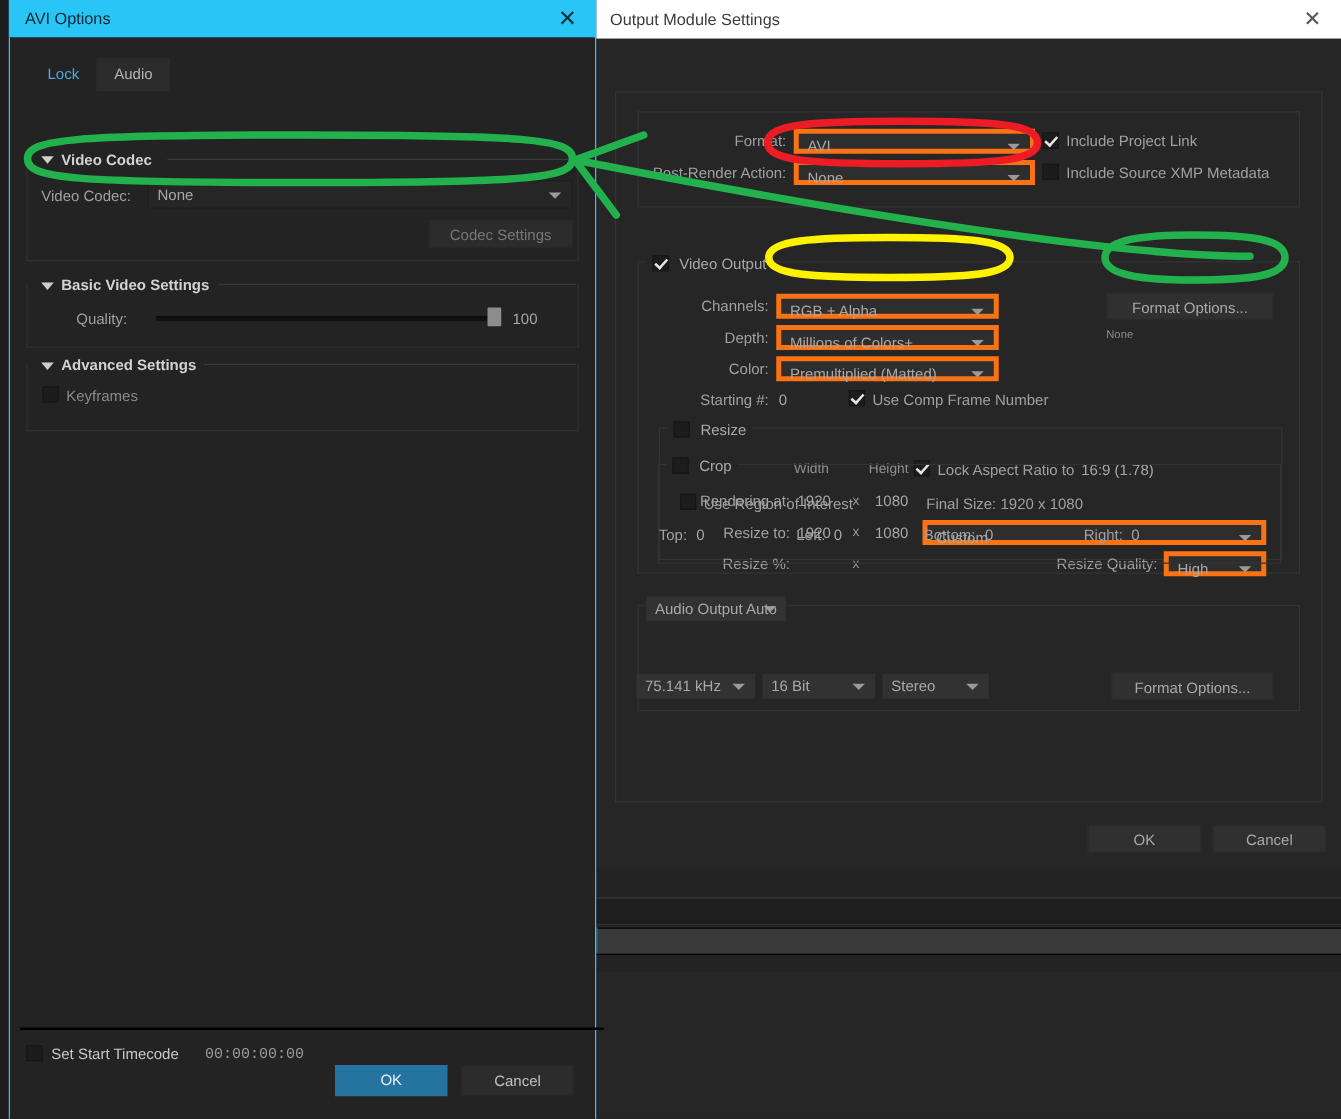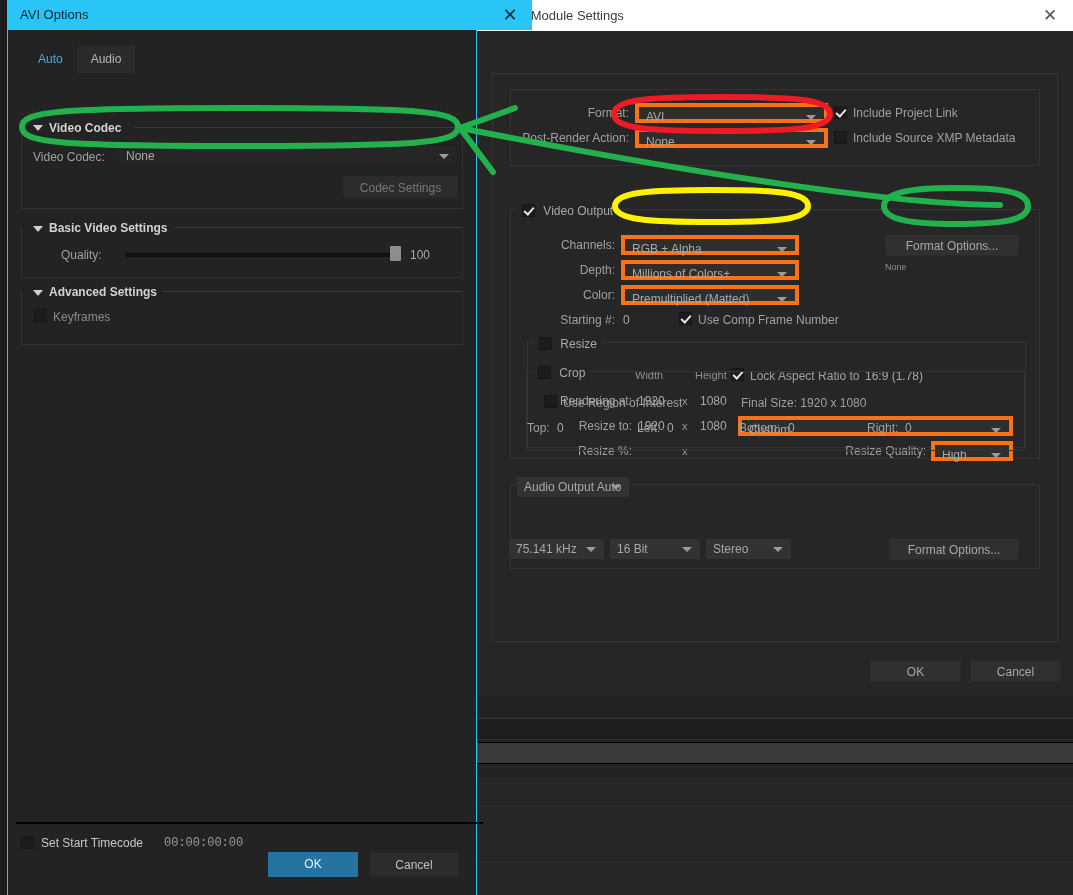--- a/index.html
+++ b/index.html
@@ -93,21 +93,21 @@
   }
 
   .xsep{position:absolute;font-size:11px;color:#9a9a9a;}
 
   
   #avi{
     position:absolute;left:0;top:0;width:476px;height:895px;
     background:#232323;border-right:1px solid #2bc4f3;
   }
   #avi-edge{position:absolute;left:0;top:0;width:7px;height:895px;background:#1d1d1d;}
-  #avi-title{position:absolute;left:7px;top:0;width:525px;height:30px;background:#29c5f6;}
+  #avi-title{position:absolute;left:7px;top:0;width:469px;height:30px;background:#29c5f6;}
   #avi-title-text{position:absolute;left:13px;top:7px;font-size:13px;color:#0b2733;}
   #avi-close{position:absolute;right:8px;top:3px;width:28px;height:24px;color:#07303d;
     font-size:18px;line-height:24px;text-align:center;cursor:pointer;}
   #avi-body{position:absolute;left:7px;top:30px;width:468px;height:865px;background:#232323;
     border-left:1px solid #2bc4f3;box-sizing:border-box;}
   #avi-tabs{left:16px;top:16px;}
 
   #avi-bottom-rule{position:absolute;left:8px;top:792px;width:467px;height:2px;background:#000;}
   .ok-btn{
     position:absolute;height:25px;background:#2574a0;color:#e8f3fa;font-size:12px;
@@ -305,21 +305,21 @@
   <div id="avi-edge"></div>
 
   <div id="avi-title">
     <div id="avi-title-text">AVI Options</div>
     <div id="avi-close">✕</div>
   </div>
 
   <div id="avi-body">
 
     <div class="tabstrip" id="avi-tabs">
-      <div class="tab" style="background:#232323;color:#4ea8d8;">Auto</div><div class="tab inactive" style="background:#2b2b2b;">Audio</div>
+      <div class="tab" style="background:#232323;color:#4ea8d8;">Lock</div><div class="tab inactive" style="background:#2b2b2b;">Audio</div>
 
     </div>
 
     <div class="tri" style="left:25px;top:95px;"></div>
     <div class="sectitle" style="left:41px;top:91px;">Video Codec</div>
     <div class="hr" style="left:126px;top:97px;width:327px;"></div>
     <div class="box" style="left:13px;top:97px;width:440px;height:81px;border-top:none;"></div>
 
     <div class="lbl-l" style="left:25px;top:120px;">Video Codec:</div>
     <div class="dd" style="left:110px;top:114px;width:340px;height:23px;line-height:23px;background:#262626;border:1px solid #1f1f1f;">

